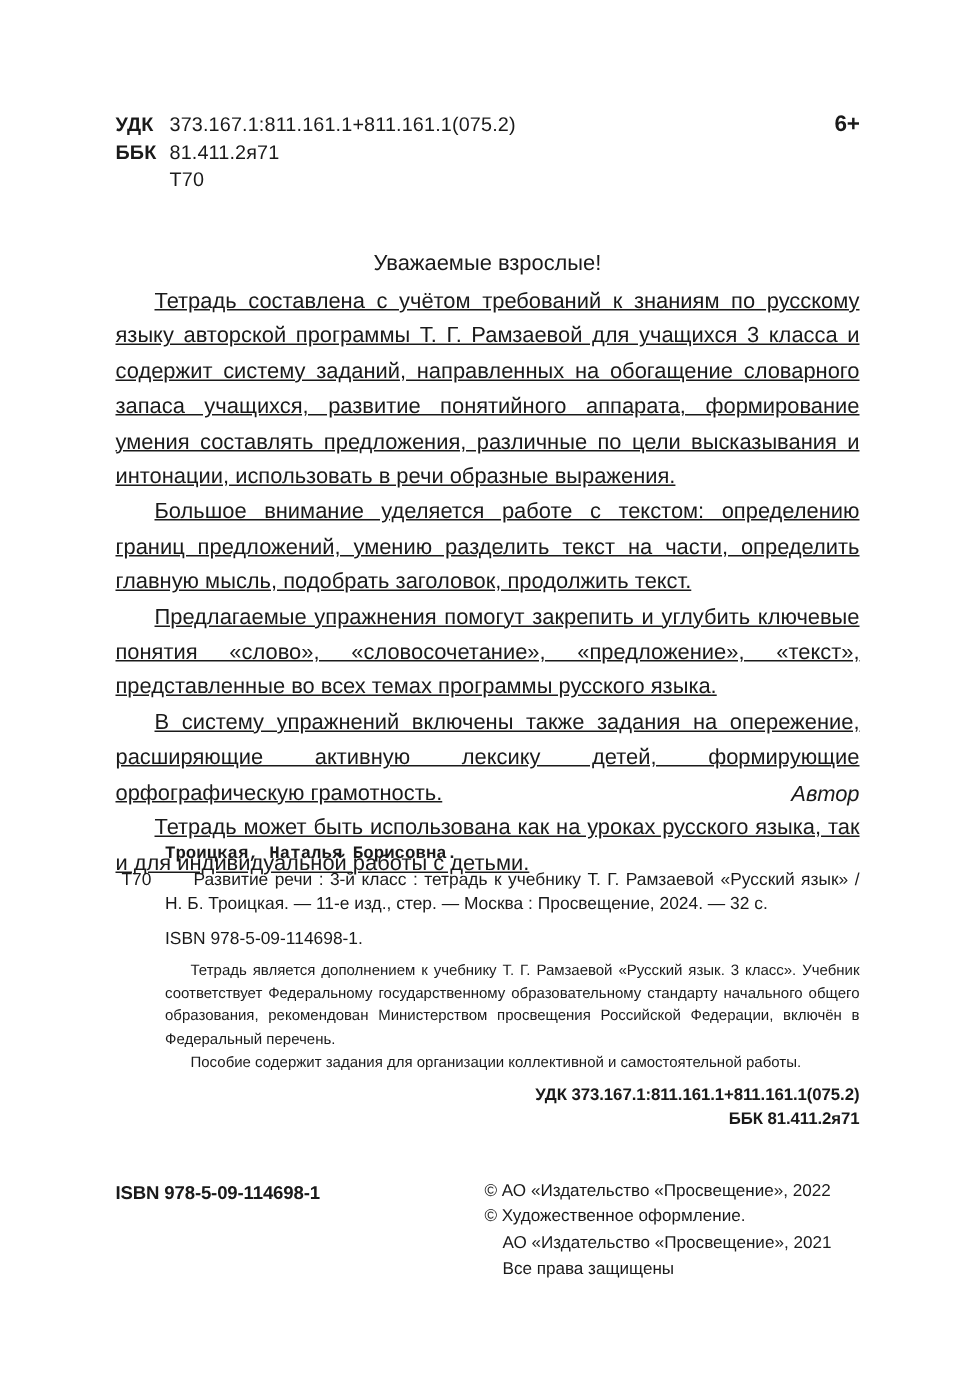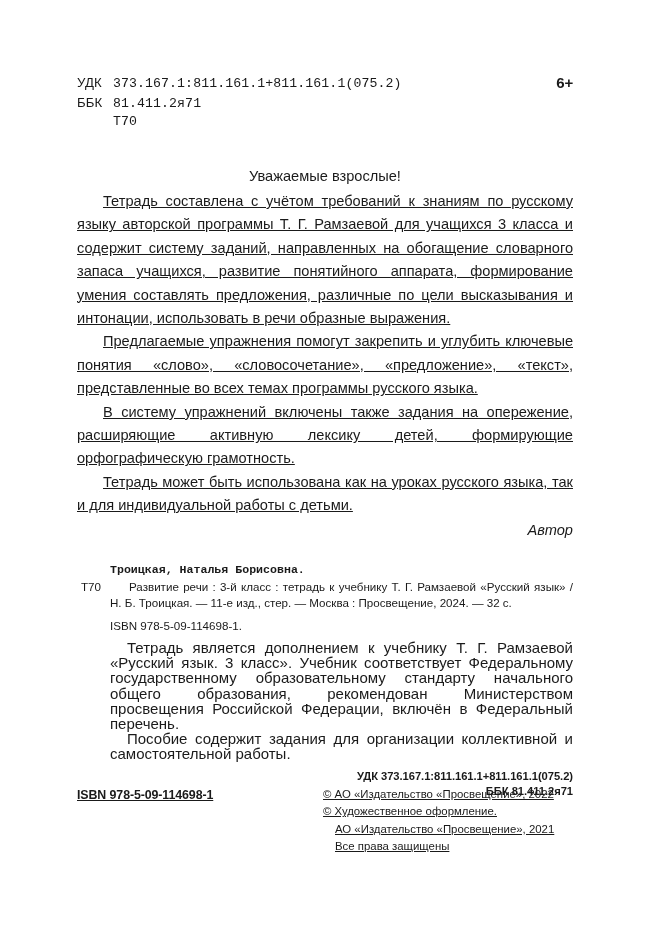--- a/index.html
+++ b/index.html
@@ -34,24 +34,24 @@
     align-items: baseline;
     font-size: 13.2px;
     line-height: 18.5px;
     letter-spacing: 0.1px;
     white-space: nowrap;
   }
   .class-label {
     display: inline-block;
     width: 36px;
     flex: 0 0 36px;
+    font-weight: bold;
   }
   .class-value {
     display: inline-block;
-    font-family: Liberation Mono, monospace;
   }
   .class-row.indent .class-label { visibility: hidden; }
 
   .age-badge {
     position: absolute;
     right: 77px;
     top: 74px;
     font-size: 15px;
     font-weight: bold;
     letter-spacing: -0.2px;
@@ -127,21 +127,21 @@
     text-align: justify;
     text-indent: 19px;
   }
   .cip-isbn {
     margin: 6px 0 0 33px;
     font-size: 11.6px;
     line-height: 16.5px;
   }
   .cip-note {
     margin: 6px 0 0 33px;
-    font-size: 15px;
+    font-size: 10px;
     line-height: 15.2px;
     text-align: justify;
     text-indent: 17px;
   }
   .cip-note + .cip-note { margin-top: 0; }
 
   .cip-codes {
     margin: 7px 0 0 0;
     text-align: right;
     font-size: 11.2px;
@@ -153,21 +153,20 @@
 
   
   .footer {
     position: absolute;
     left: 77px;
     top: 786px;
     width: 496px;
     display: flex;
     justify-content: space-between;
     align-items: flex-start;
-    text-decoration: underline;
   }
   .footer-isbn {
     font-size: 12.4px;
     font-weight: bold;
     line-height: 17px;
     letter-spacing: -0.1px;
     white-space: nowrap;
     padding-top: 1px;
   }
   .copyright {
@@ -197,20 +196,21 @@
       <span class="class-value">Т70</span>
     </div>
   </div>
 
   <div class="age-badge">6+</div>
 
   <div class="addr-title">Уважаемые взрослые!</div>
 
   <div class="addr-body">
     <p>Тетрадь составлена с учётом требований к знаниям по русскому языку авторской программы Т. Г. Рамзаевой для учащихся 3 класса и содержит систему заданий, направленных на обогащение словарного запаса учащихся, развитие понятийного аппарата, формирование умения составлять предложения, различные по цели высказывания и интонации, использовать в речи образные выражения.</p>
+    <p>Большое внимание уделяется работе с текстом: определению границ предложений, умению разделить текст на части, определить главную мысль, подобрать заголовок, продолжить текст.</p>
     <p>Предлагаемые упражнения помогут закрепить и углубить ключевые понятия «слово», «словосочетание», «предложение», «текст», представленные во всех темах программы русского языка.</p>
     <p>В систему упражнений включены также задания на опережение, расширяющие активную лексику детей, формирующие орфографическую грамотность.</p>
     <p>Тетрадь может быть использована как на уроках русского языка, так и для индивидуальной работы с детьми.</p>
   </div>
 
   <div class="signature">Автор</div>
 
   <div class="cip">
     <div class="cip-author">Троицкая, Наталья Борисовна.</div>
 

